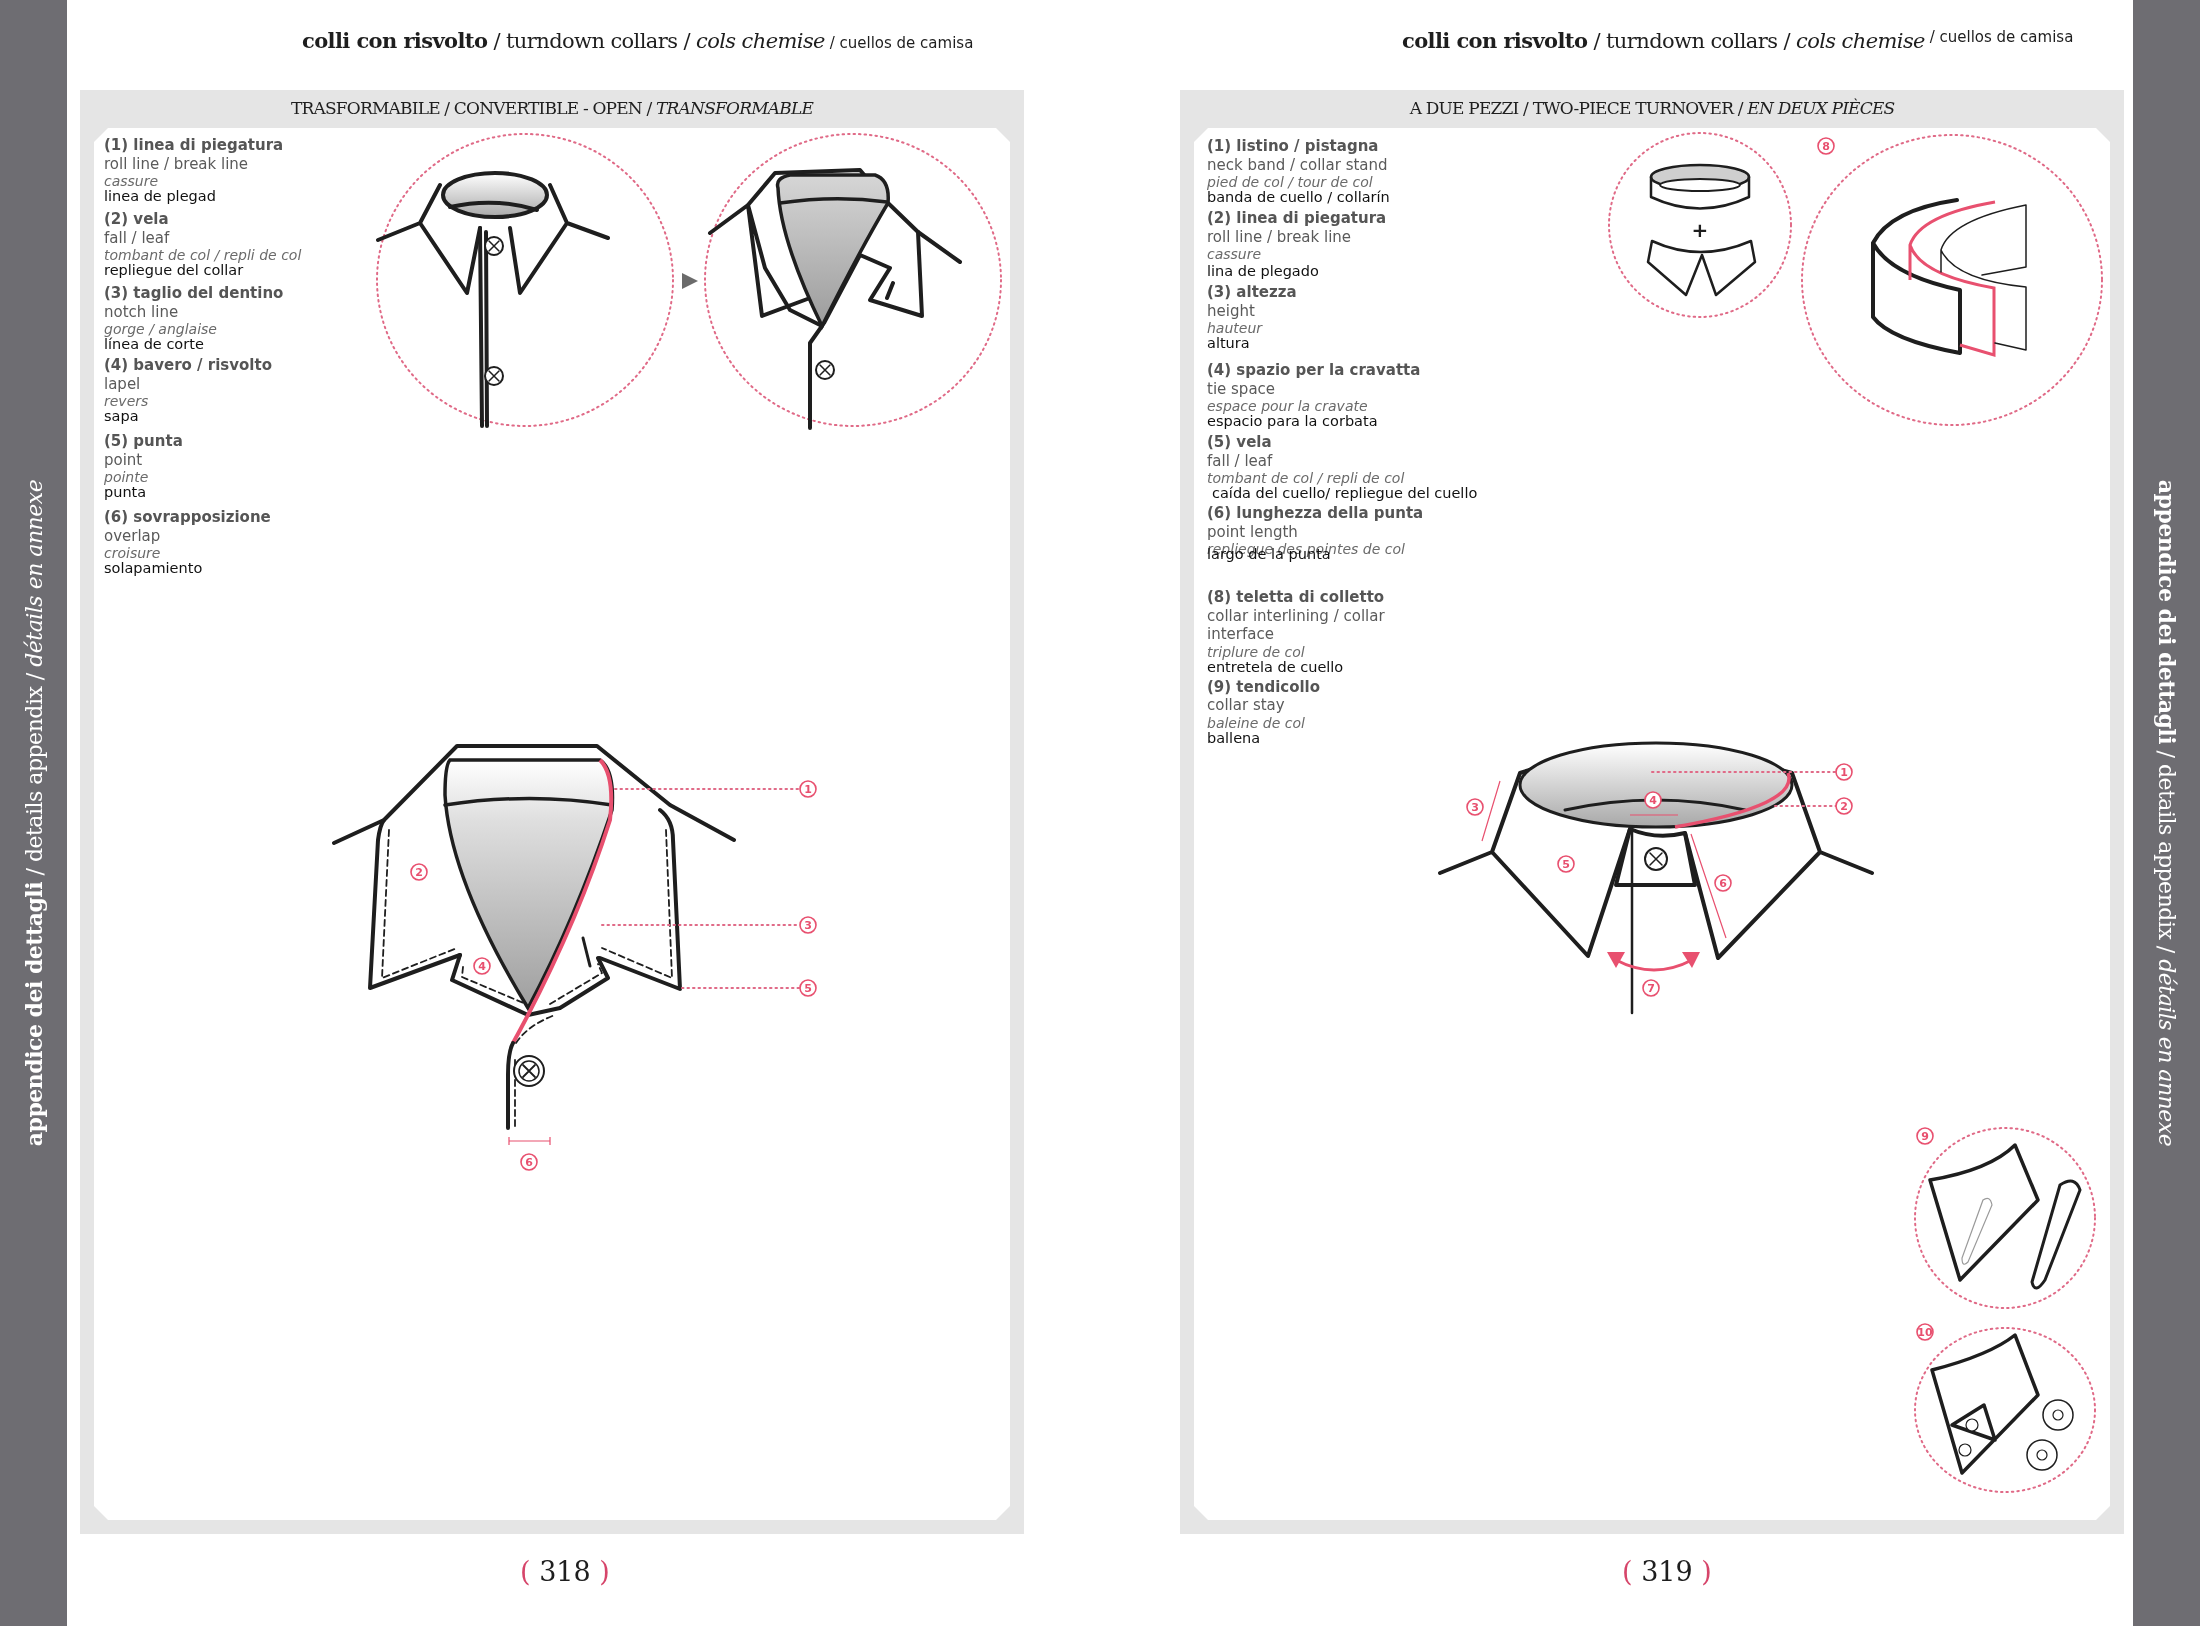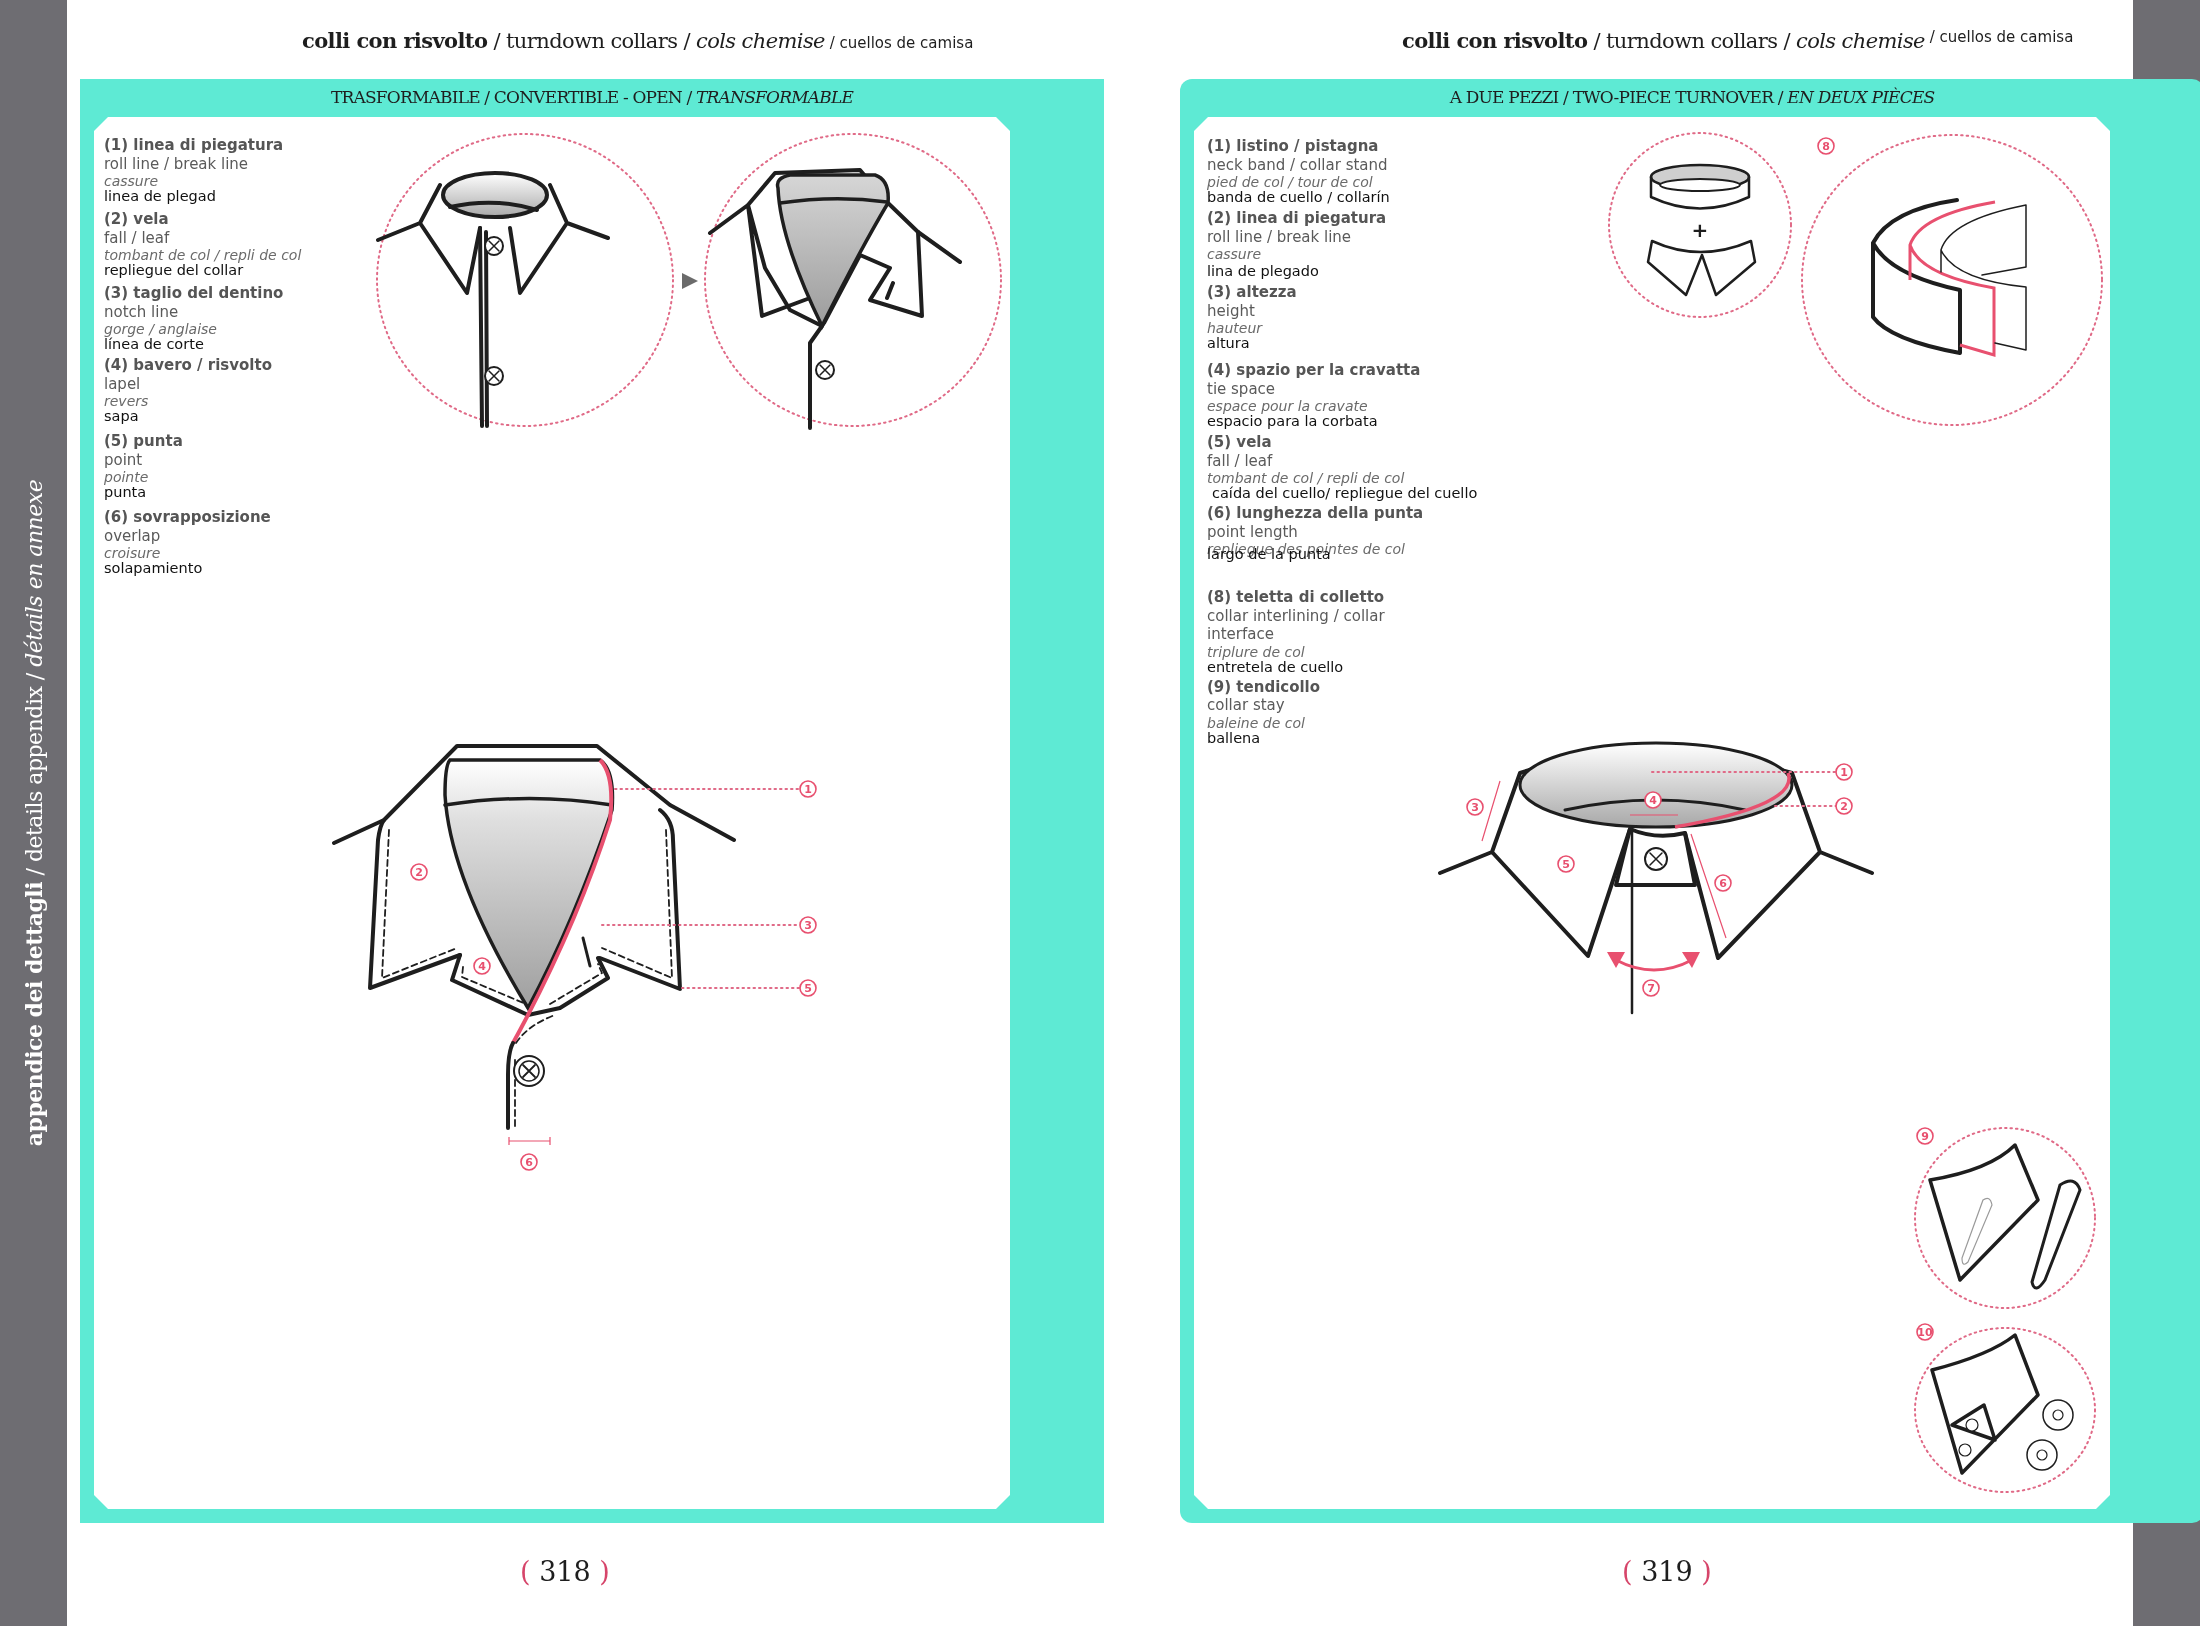--- a/index.html
+++ b/index.html
@@ -20,21 +20,21 @@
   .vtext i { font-style: italic; }
 
   .page-header {
     position: absolute; top: 28px; white-space: nowrap;
     font-family: "DejaVu Serif", serif; font-size: 21px; color: #1e1e1e; letter-spacing: -0.6px;
   }
   .page-header .it { font-style: italic; }
   .page-header .es { font-family: "DejaVu Sans", sans-serif; font-size: 15px; letter-spacing: 0; }
   .page-header .es.sup { position: relative; top: -6px; }
 
-  .panel { position: absolute; top: 79px; width: 1024px; height: 1444px; background: #5eead4; }
+  .panel { position: absolute; top: 90px; width: 944px; height: 1444px; background: #e5e5e5; }
   .panel-title {
     position: absolute; top: 8px; left: 0; width: 100%; text-align: center;
     font-family: "DejaVu Serif", serif; font-size: 17px; color: #1e1e1e; letter-spacing: -0.8px;
   }
   .panel-title .it { font-style: italic; }
   .panel-inner {
     position: absolute; left: 14px; top: 38px; width: 916px; height: 1392px;
     background: #ffffff;
     clip-path: polygon(14px 0, calc(100% - 14px) 0, 100% 14px, 100% calc(100% - 14px), calc(100% - 14px) 100%, 14px 100%, 0 calc(100% - 14px), 0 14px);
   }
@@ -198,21 +198,21 @@
       <text class="num-text" x="488" y="262">5</text>
     </g>
   <g>
       <circle class="num-circle" cx="209" cy="432" r="8"></circle>
       <text class="num-text" x="209" y="436">6</text>
     </g>
 </svg>
 
 <div class="page-number" style="left:520px;"><span class="paren">(</span> <span>318</span> <span class="paren">)</span></div>
 
-<div class="panel" style="left:1180px;border-radius:12px;">
+<div class="panel" style="left:1180px;">
   <div class="panel-title"><span>A DUE PEZZI / TWO-PIECE TURNOVER / </span><span class="it">EN DEUX PIÈCES</span></div>
   <div class="panel-inner"></div>
 </div>
 
 <div class="legend" style="left:1207px; top:137px;">
   <div class="item" style="margin-bottom:4px">
     <div class="it-title">(1) listino / pistagna</div>
       <div class="en">neck band / collar stand</div>
       <div class="fr">pied de col / tour de col</div>
       <div class="es">banda de cuello / collarín</div>

